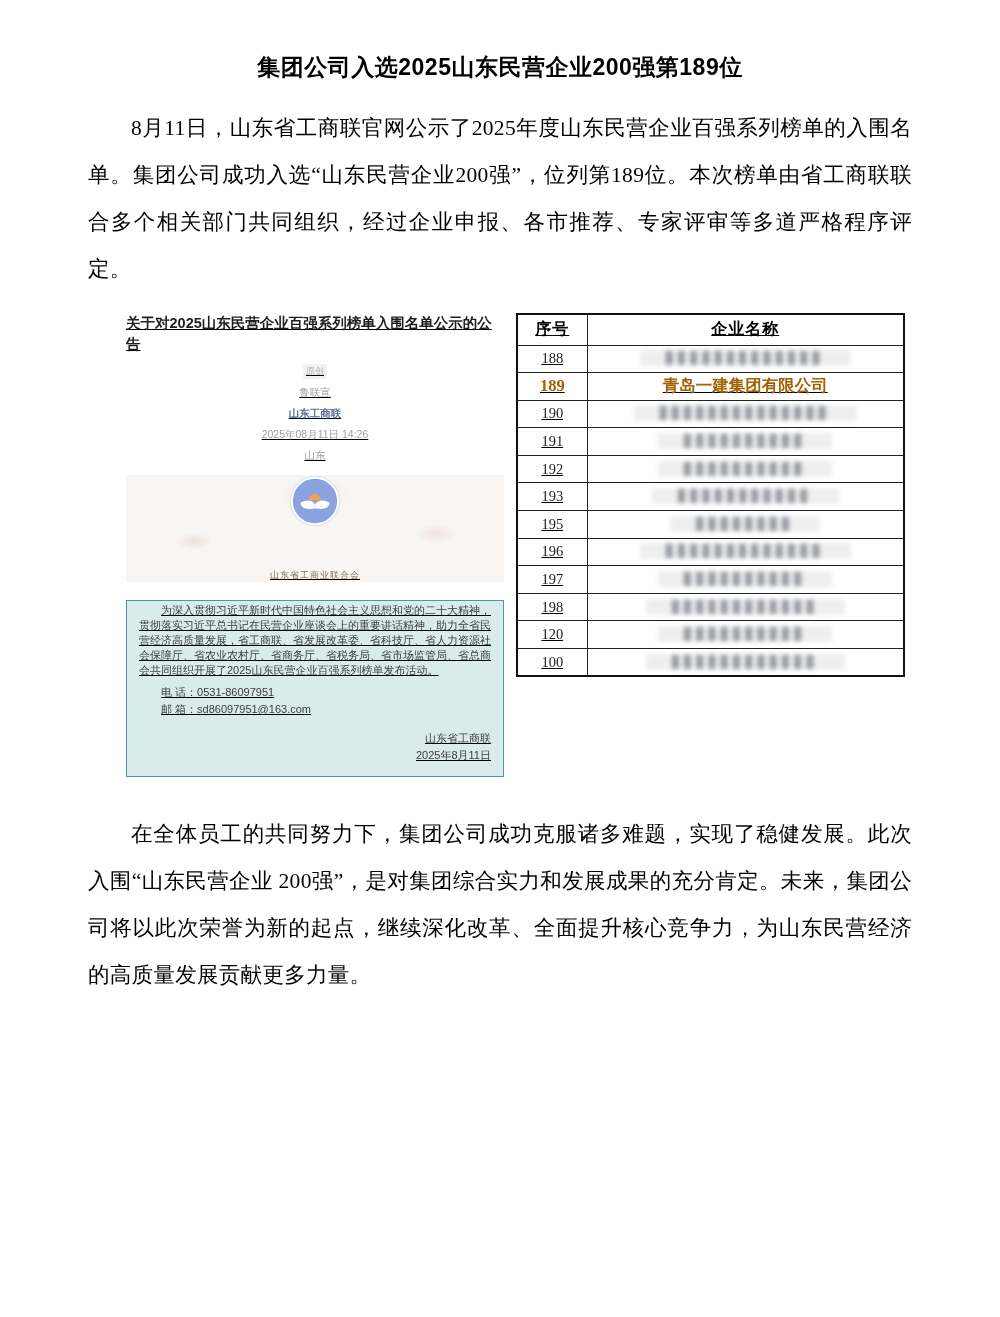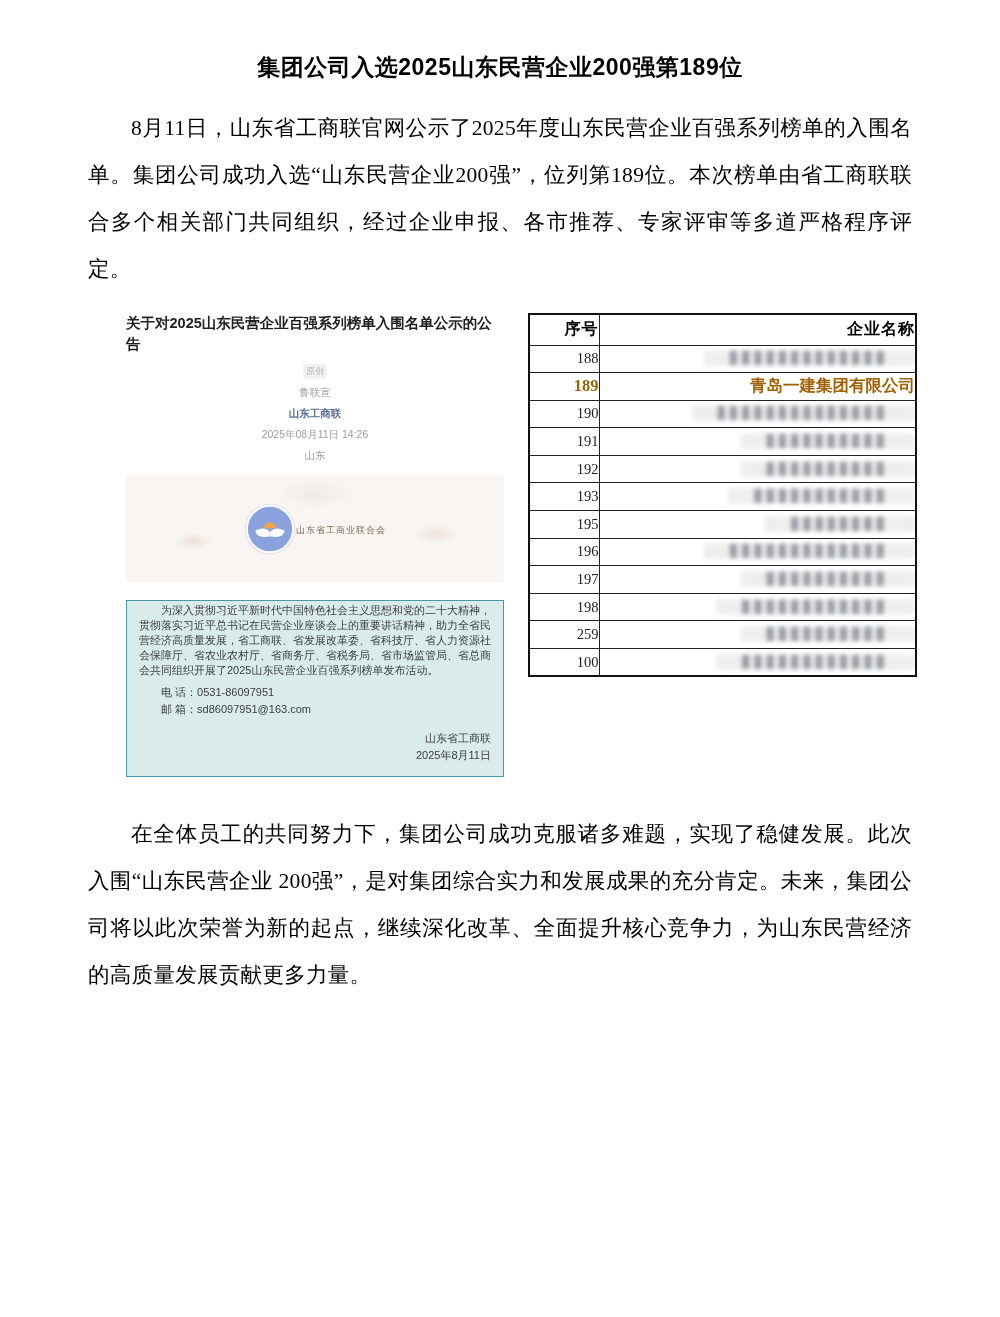--- a/index.html
+++ b/index.html
@@ -37,21 +37,22 @@
     text-align:justify;
     text-indent:2em;
     letter-spacing:.3px;
   }
   p.body-par + p.body-par{margin-top:16px;}
   
   .figures{
     display:flex;
     align-items:flex-start;
     margin:20px 0 0 126px;
-    gap:24px;
+    gap:12px;
+    text-decoration:underline;
   }
   
   .wechat-shot{width:378px;flex:none;font-family:"Liberation Sans","DejaVu Sans",sans-serif;}
   .wx-title{
     font-size:14.5px;
     font-weight:700;
     color:#1f1f1f;
     line-height:1.45;
   }
   .wx-meta{
@@ -75,23 +76,23 @@
   .wx-account{color:var(--link-color);font-weight:600;}
   .wx-banner{
     margin-top:12px;
     height:107px;
     background:
       radial-gradient(26px 12px at 18% 62%, rgba(224,182,170,.35), rgba(224,182,170,0) 70%),
       radial-gradient(30px 14px at 82% 55%, rgba(224,182,170,.30), rgba(224,182,170,0) 70%),
       radial-gradient(50px 22px at 50% 18%, rgba(216,200,190,.25), rgba(216,200,190,0) 70%),
       #f8f5f2;
     display:flex;
-    flex-direction:row;
+    flex-direction:column;
     align-items:center;
-    justify-content:center;
+    justify-content:space-between;
   }
   .wx-logo{width:52px;height:52px;display:block;}
   .wx-logo-caption{
     margin-top:4px;
     font-size:9px;
     color:#7d6a52;
     letter-spacing:1px;
   }
   .notice-box{
     margin-top:18px;
@@ -112,21 +113,21 @@
   .rank-table{
     flex:none;
     width:389px;
     border-collapse:collapse;
     border:2px solid #111;
     font-family:"Liberation Serif","DejaVu Serif",serif;
     table-layout:fixed;
   }
   .rank-table th,.rank-table td{
     border:1px solid #222;
-    text-align:right;
+    text-align:center;
     vertical-align:middle;
     overflow:hidden;
     white-space:nowrap;
   }
   .rank-table col.c-no{width:70px;}
   .rank-table th{
     height:31px;
     font-size:16px;
     font-weight:700;
     letter-spacing:1px;
@@ -233,21 +234,21 @@
           </tr>
           <tr>
             <td>197</td>
             <td><span class="masked">▊▊▊▊▊▊▊▊▊▊</span></td>
           </tr>
           <tr>
             <td>198</td>
             <td><span class="masked">▊▊▊▊▊▊▊▊▊▊▊▊</span></td>
           </tr>
           <tr>
-            <td>259</td>
+            <td>120</td>
             <td><span class="masked">▊▊▊▊▊▊▊▊▊▊</span></td>
           </tr>
           <tr>
             <td>100</td>
             <td><span class="masked">▊▊▊▊▊▊▊▊▊▊▊▊</span></td>
           </tr>
         </tbody>
     </table>
 
   </div>

